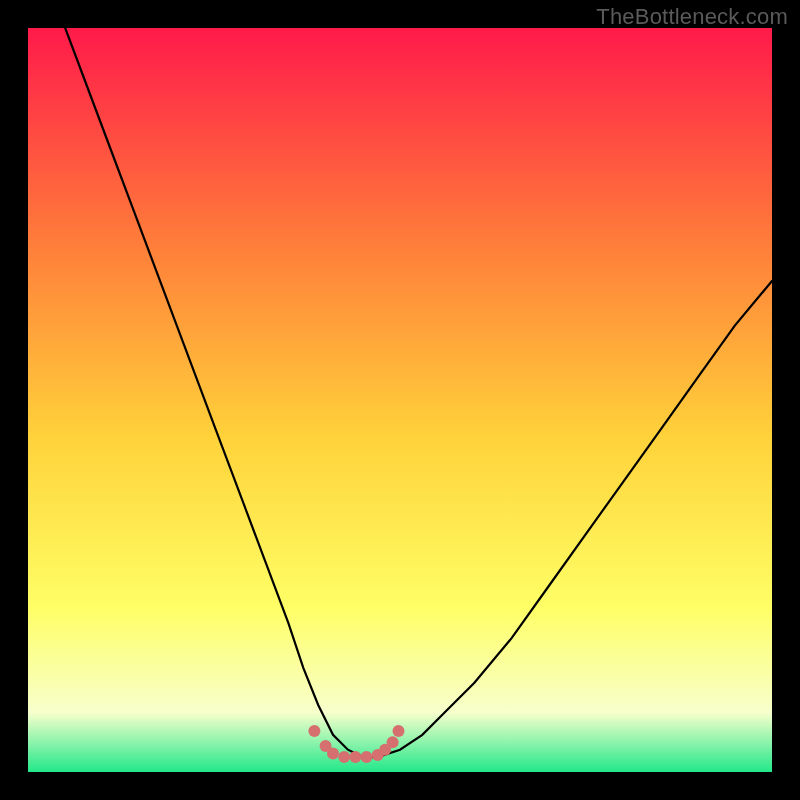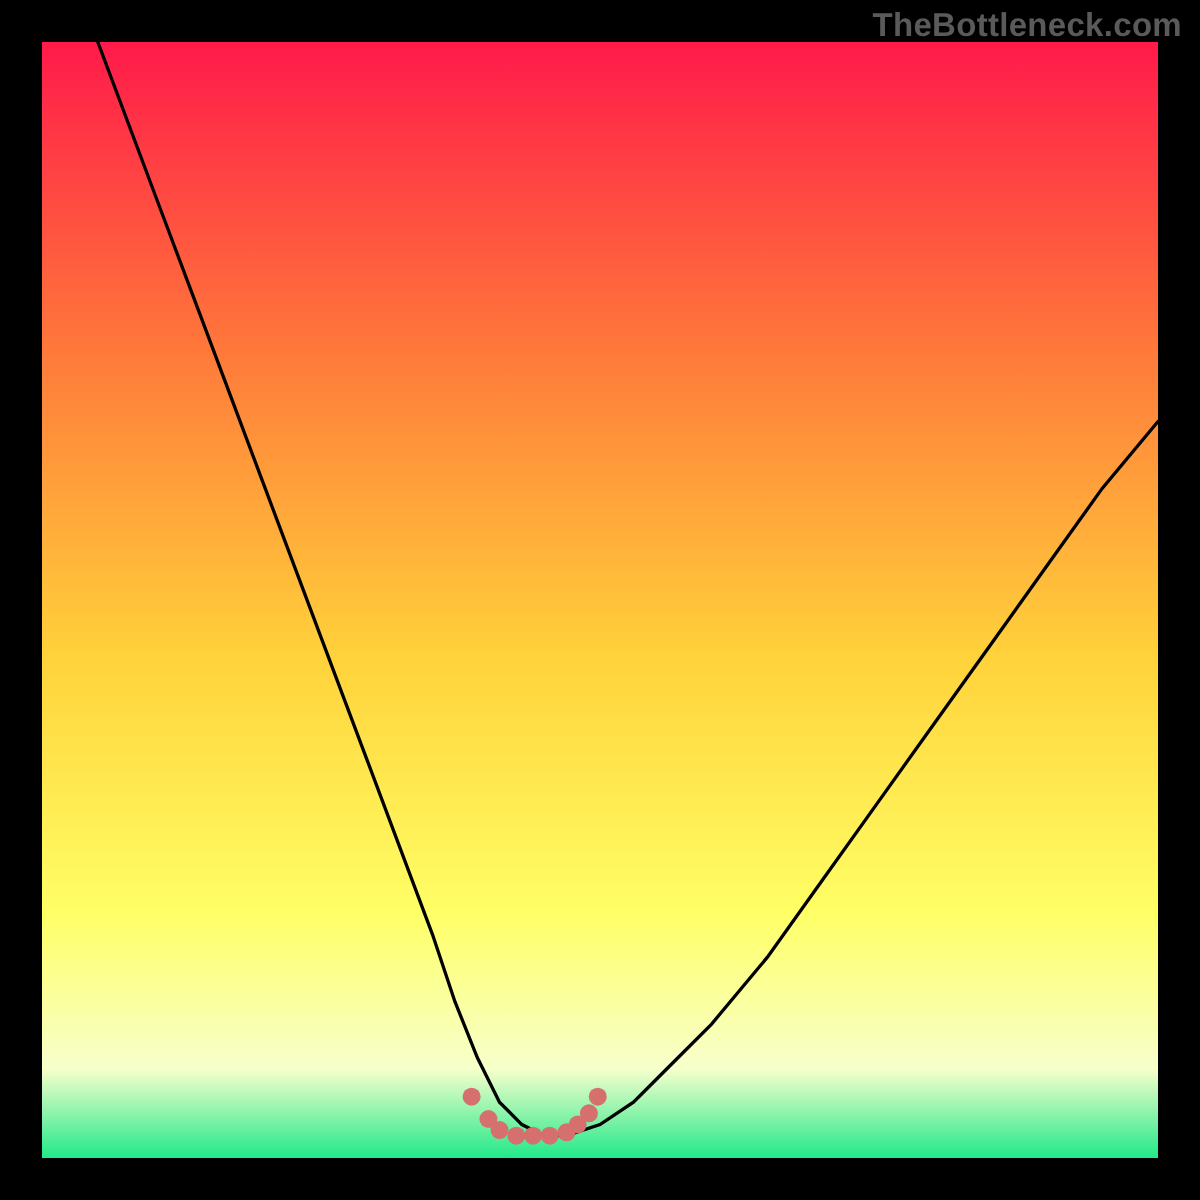--- a/index.html
+++ b/index.html
@@ -26,21 +26,21 @@
     width: 744px;
     height: 744px;
     overflow: hidden;
   }
   .attribution {
     position: absolute;
     top: 4px;
     right: 12px;
     color: #5a5a5a;
     font-size: 22px;
-    font-weight: 700;
+    font-weight: 400;
     letter-spacing: 0.2px;
   }
   svg {
     display: block;
   }
 </style>
 </head>
 <body>
 
 <div class="frame">

